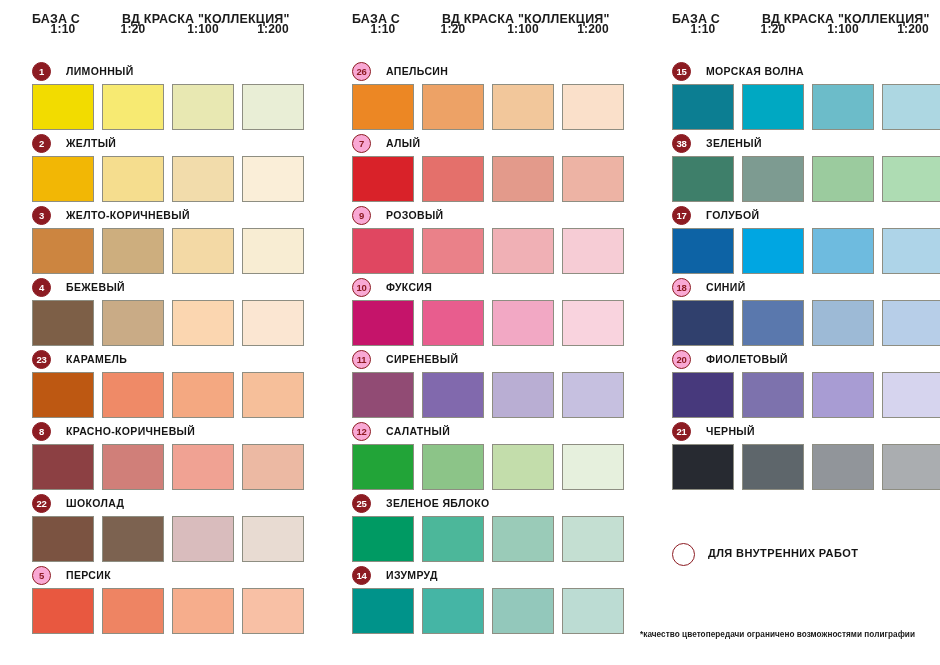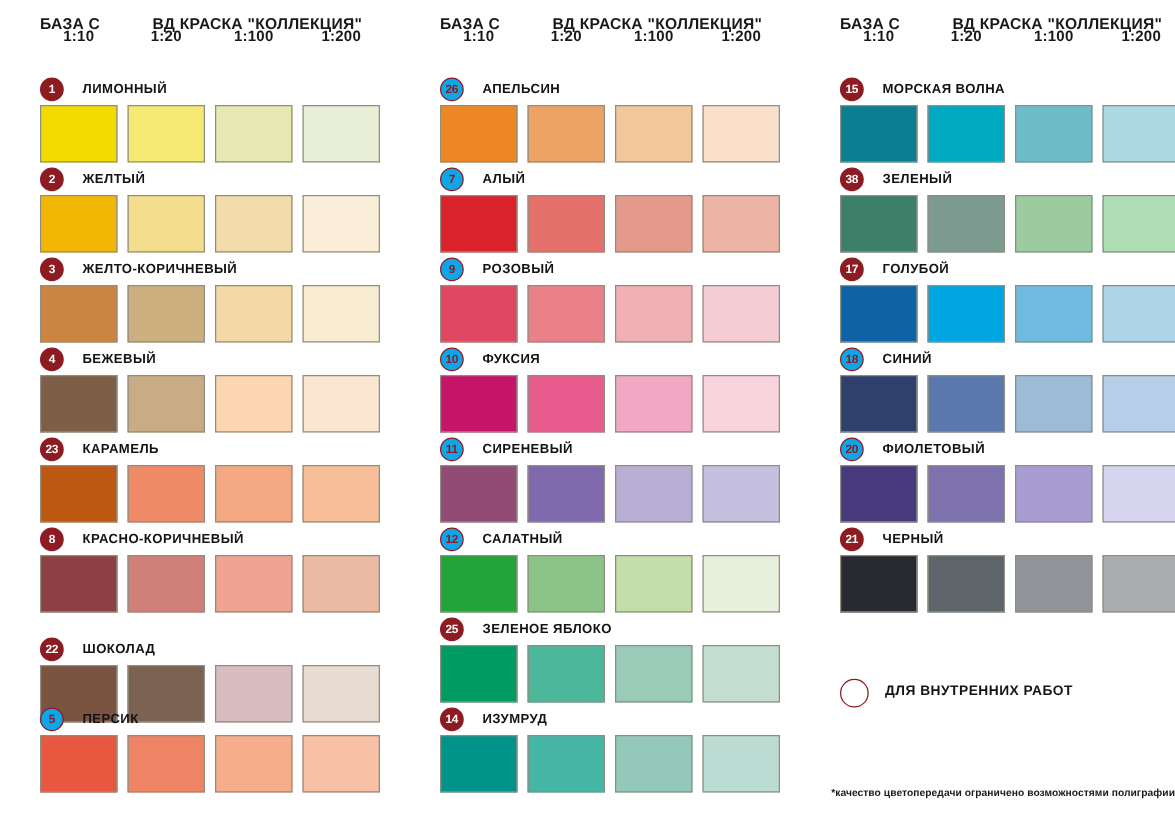--- a/index.html
+++ b/index.html
@@ -106,21 +106,21 @@
     font-weight: bold;
     line-height: 1;
     letter-spacing: -.2px;
   }
   .badge.filled {
     background: #8c1b22;
     border: 1px solid #8c1b22;
     color: #ffffff;
   }
   .badge.outline {
-    background: #0ea5e9;
+    background: #f9a8d4;
     border: 1.4px solid #8c1b22;
     color: #8c1b22;
   }
   .row-name {
     position: absolute;
     left: 56px;
     top: 3px;
     font-size: 10.5px;
     font-weight: bold;
     letter-spacing: .35px;
@@ -187,21 +187,20 @@
   }
   .footnote {
     position: absolute;
     left: 640px;
     top: 630px;
     width: 300px;
     font-size: 8.2px;
     font-weight: bold;
     letter-spacing: .05px;
     color: #1a1a1a;
-    text-align: right;
     white-space: nowrap;
   }
 </style>
 </head>
 <body>
 
 <div class="sheet">
 
   <div class="column" id="col-0">
     <div class="col-head">
@@ -269,21 +268,21 @@
       <div class="swatch-row" style="top: 422px;">
         <div class="badge filled">8</div>
         <div class="row-name">КРАСНО-КОРИЧНЕВЫЙ</div>
         <div class="chips">
           <div class="chip c0" style="background: rgb(140, 64, 67);"></div>
           <div class="chip c1" style="background: rgb(208, 127, 121);"></div>
           <div class="chip c2" style="background: rgb(240, 162, 147);"></div>
           <div class="chip c3" style="background: rgb(236, 185, 163);"></div>
         </div>
       </div>
-      <div class="swatch-row" style="top: 494px; margin-top: 16px;">
+      <div class="swatch-row" style="top: 494px;">
         <div class="badge filled">22</div>
         <div class="row-name">ШОКОЛАД</div>
         <div class="chips">
           <div class="chip c0" style="background: rgb(123, 83, 65);"></div>
           <div class="chip c1" style="background: rgb(124, 98, 80);"></div>
           <div class="chip c2" style="background: rgb(217, 188, 189);"></div>
           <div class="chip c3" style="background: rgb(232, 219, 210);"></div>
         </div>
       </div>
       <div class="swatch-row" style="top: 566px;">

